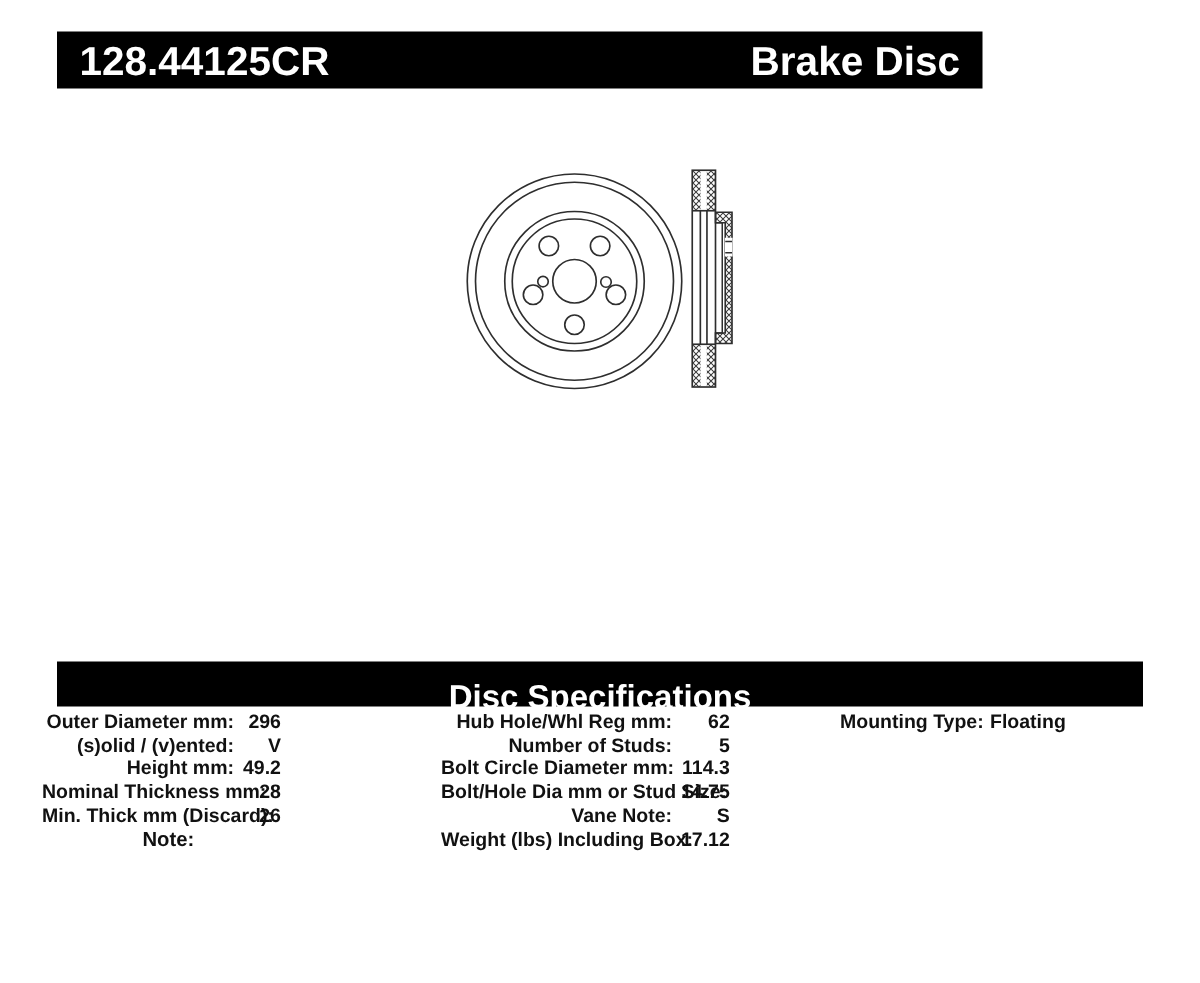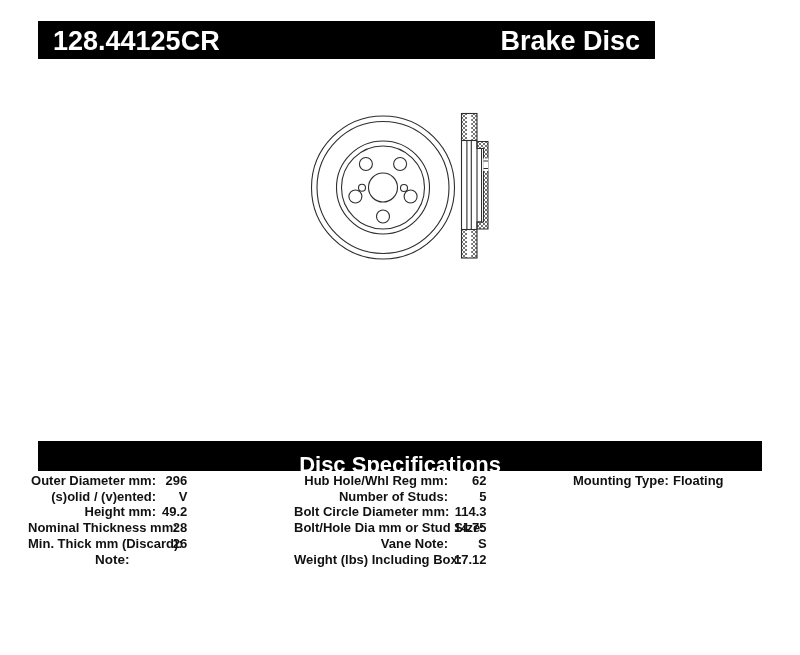--- a/index.html
+++ b/index.html
@@ -23,21 +23,21 @@
   }
   .drawing{position:absolute;left:0;top:0;}
   .spec-col{
     position:absolute;top:473px;display:grid;column-gap:6px;row-gap:0;
     font-size:13px;font-weight:700;line-height:15.7px;white-space:nowrap;
   }
   .spec-col .lab{text-align:right;}
   .spec-col .val{text-align:right;}
   #col1{left:28px;grid-template-columns:128px auto;}
   #col2{left:294px;grid-template-columns:154px auto;}
-  #col3{left:573px;grid-template-columns:94px auto;}
+  #col3{left:560px;grid-template-columns:94px auto;}
   .note{
     position:absolute;left:95px;top:552px;
     font-size:13.5px;font-weight:700;
   }
 </style>
 </head>
 <body>
 
 <div class="page">
 

